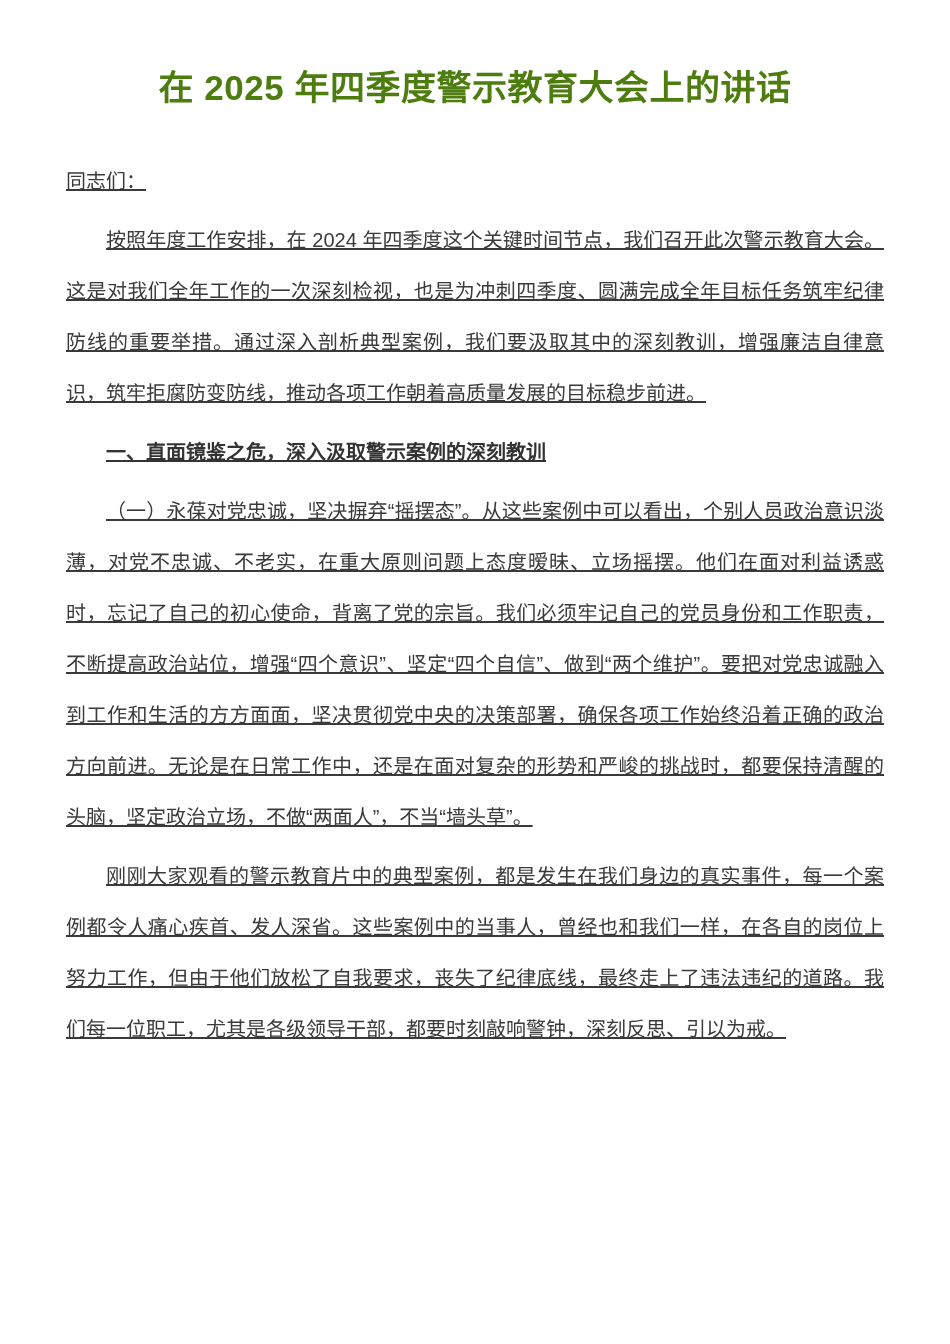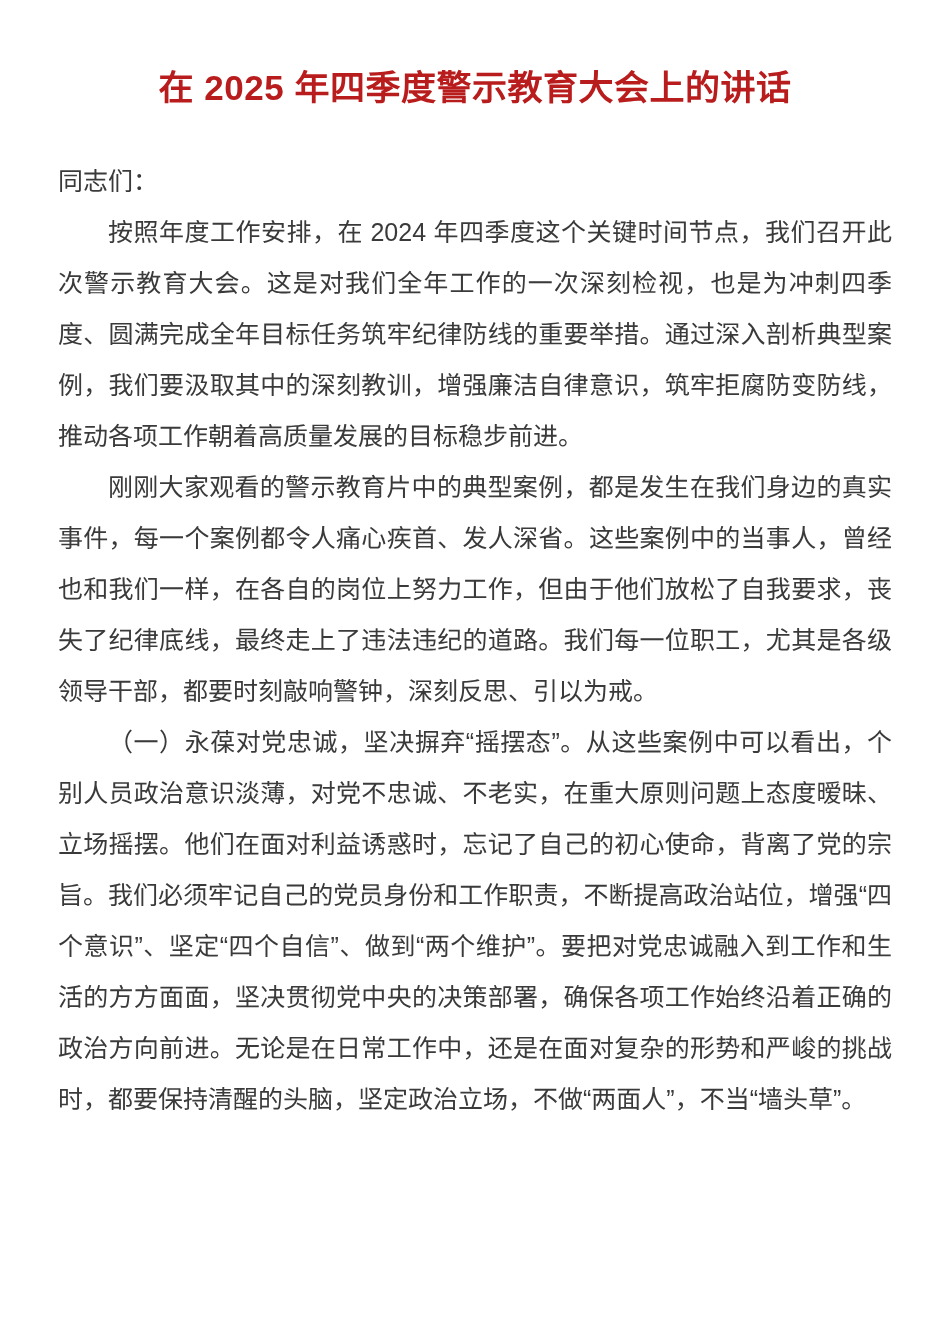--- a/index.html
+++ b/index.html
@@ -17,32 +17,33 @@
     overflow: hidden;
     font-family: "Liberation Sans", "DejaVu Sans", sans-serif;
     color: #3a3a3a;
   }
   .doc-title {
     margin: 0 0 40px 0;
     font-size: 35px;
     font-weight: 600;
     line-height: 56px;
     text-align: center;
-    color: #b91c1c;
+    color: #4d7c0f;
     letter-spacing: 0.5px;
   }
   .salutation,
   .para,
   .heading {
-    margin: 0;
-    font-size: 25px;
+    margin: 8px;
+    font-size: 20px;
     line-height: 51px;
     text-align: justify;
     text-justify: inter-ideograph;
     word-break: normal;
+    text-decoration: underline;
   }
   .salutation {
     text-indent: 0;
   }
   .para {
     text-indent: 2em;
   }
   .heading {
     text-indent: 2em;
     font-weight: 700;
@@ -52,17 +53,18 @@
 </head>
 <body>
 
 <div class="page">
   <h1 class="doc-title">在 2025 年四季度警示教育大会上的讲话</h1>
 
   <p class="salutation">同志们：</p>
 
   <p class="para">按照年度工作安排，在 2024 年四季度这个关键时间节点，我们召开此次警示教育大会。这是对我们全年工作的一次深刻检视，也是为冲刺四季度、圆满完成全年目标任务筑牢纪律防线的重要举措。通过深入剖析典型案例，我们要汲取其中的深刻教训，增强廉洁自律意识，筑牢拒腐防变防线，推动各项工作朝着高质量发展的目标稳步前进。</p>
 
+  <h2 class="heading">一、直面镜鉴之危，深入汲取警示案例的深刻教训</h2>
+
+  <p class="para">（一）永葆对党忠诚，坚决摒弃“摇摆态”。从这些案例中可以看出，个别人员政治意识淡薄，对党不忠诚、不老实，在重大原则问题上态度暧昧、立场摇摆。他们在面对利益诱惑时，忘记了自己的初心使命，背离了党的宗旨。我们必须牢记自己的党员身份和工作职责，不断提高政治站位，增强“四个意识”、坚定“四个自信”、做到“两个维护”。要把对党忠诚融入到工作和生活的方方面面，坚决贯彻党中央的决策部署，确保各项工作始终沿着正确的政治方向前进。无论是在日常工作中，还是在面对复杂的形势和严峻的挑战时，都要保持清醒的头脑，坚定政治立场，不做“两面人”，不当“墙头草”。</p>
 
   <p class="para">刚刚大家观看的警示教育片中的典型案例，都是发生在我们身边的真实事件，每一个案例都令人痛心疾首、发人深省。这些案例中的当事人，曾经也和我们一样，在各自的岗位上努力工作，但由于他们放松了自我要求，丧失了纪律底线，最终走上了违法违纪的道路。我们每一位职工，尤其是各级领导干部，都要时刻敲响警钟，深刻反思、引以为戒。</p>
-
-  <p class="para">（一）永葆对党忠诚，坚决摒弃“摇摆态”。从这些案例中可以看出，个别人员政治意识淡薄，对党不忠诚、不老实，在重大原则问题上态度暧昧、立场摇摆。他们在面对利益诱惑时，忘记了自己的初心使命，背离了党的宗旨。我们必须牢记自己的党员身份和工作职责，不断提高政治站位，增强“四个意识”、坚定“四个自信”、做到“两个维护”。要把对党忠诚融入到工作和生活的方方面面，坚决贯彻党中央的决策部署，确保各项工作始终沿着正确的政治方向前进。无论是在日常工作中，还是在面对复杂的形势和严峻的挑战时，都要保持清醒的头脑，坚定政治立场，不做“两面人”，不当“墙头草”。</p>
 </div>
 
 </body></html>

